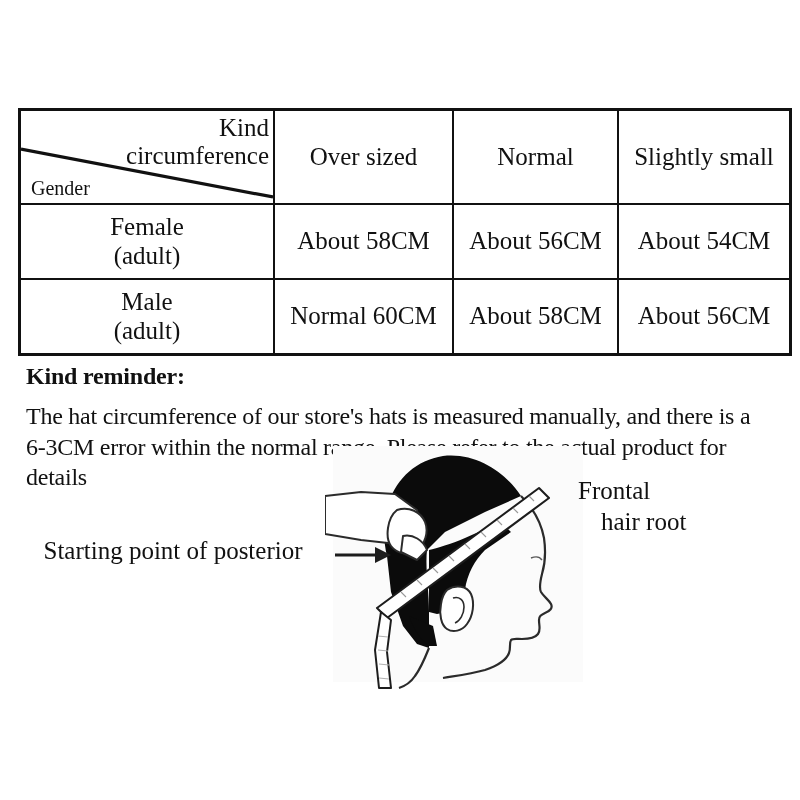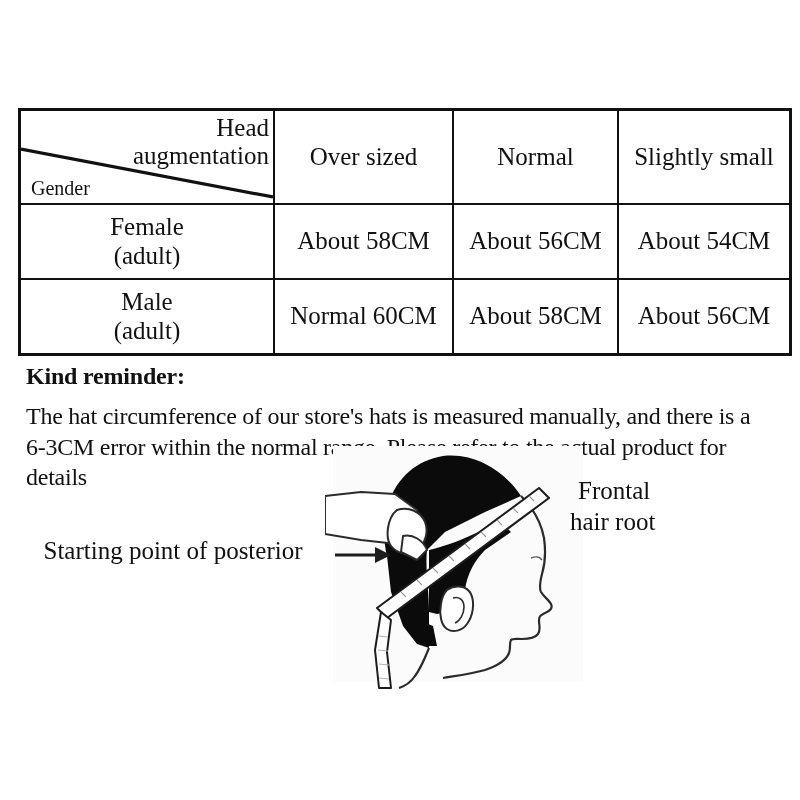--- a/index.html
+++ b/index.html
@@ -140,21 +140,21 @@
     line-height: 1.22;
     color: #111111;
   }
   .label-frontal {
     left: 570px;
     top: 36px;
     text-align: left;
     width: 210px;
   }
   .label-frontal .l1 { display: block; padding-left: 8px; }
-  .label-frontal .l2 { display: block; }
+  .label-frontal .l2 { display: block; margin-left: 31px; }
 
   .label-posterior {
     left: 18px;
     top: 96px;
     width: 310px;
     text-align: center;
   }
   .label-posterior .l1 { display: block; }
   .label-posterior .l2 { display: block; }
 </style>
@@ -163,21 +163,21 @@
 
 <div class="size-table-wrap">
   <table class="size-table">
     <tbody>
       <tr>
         <td class="col-corner corner-cell">
           <div class="corner-inner">
             <svg class="corner-diag" viewBox="0 0 252 92" preserveAspectRatio="none">
               <line x1="0" y1="38" x2="252" y2="86" stroke="#111111" stroke-width="3.2"></line>
             </svg>
-            <span class="corner-top">Head augmentation</span>
+            <span class="corner-top">Kind circumference</span>
             <span class="corner-bottom">Gender</span>
           </div>
         </td>
         <td class="col-a">Over sized</td>
         <td class="col-b">Normal</td>
         <td class="col-c">Slightly small</td>
       </tr>
 
       <tr>
         <td class="row-head">

